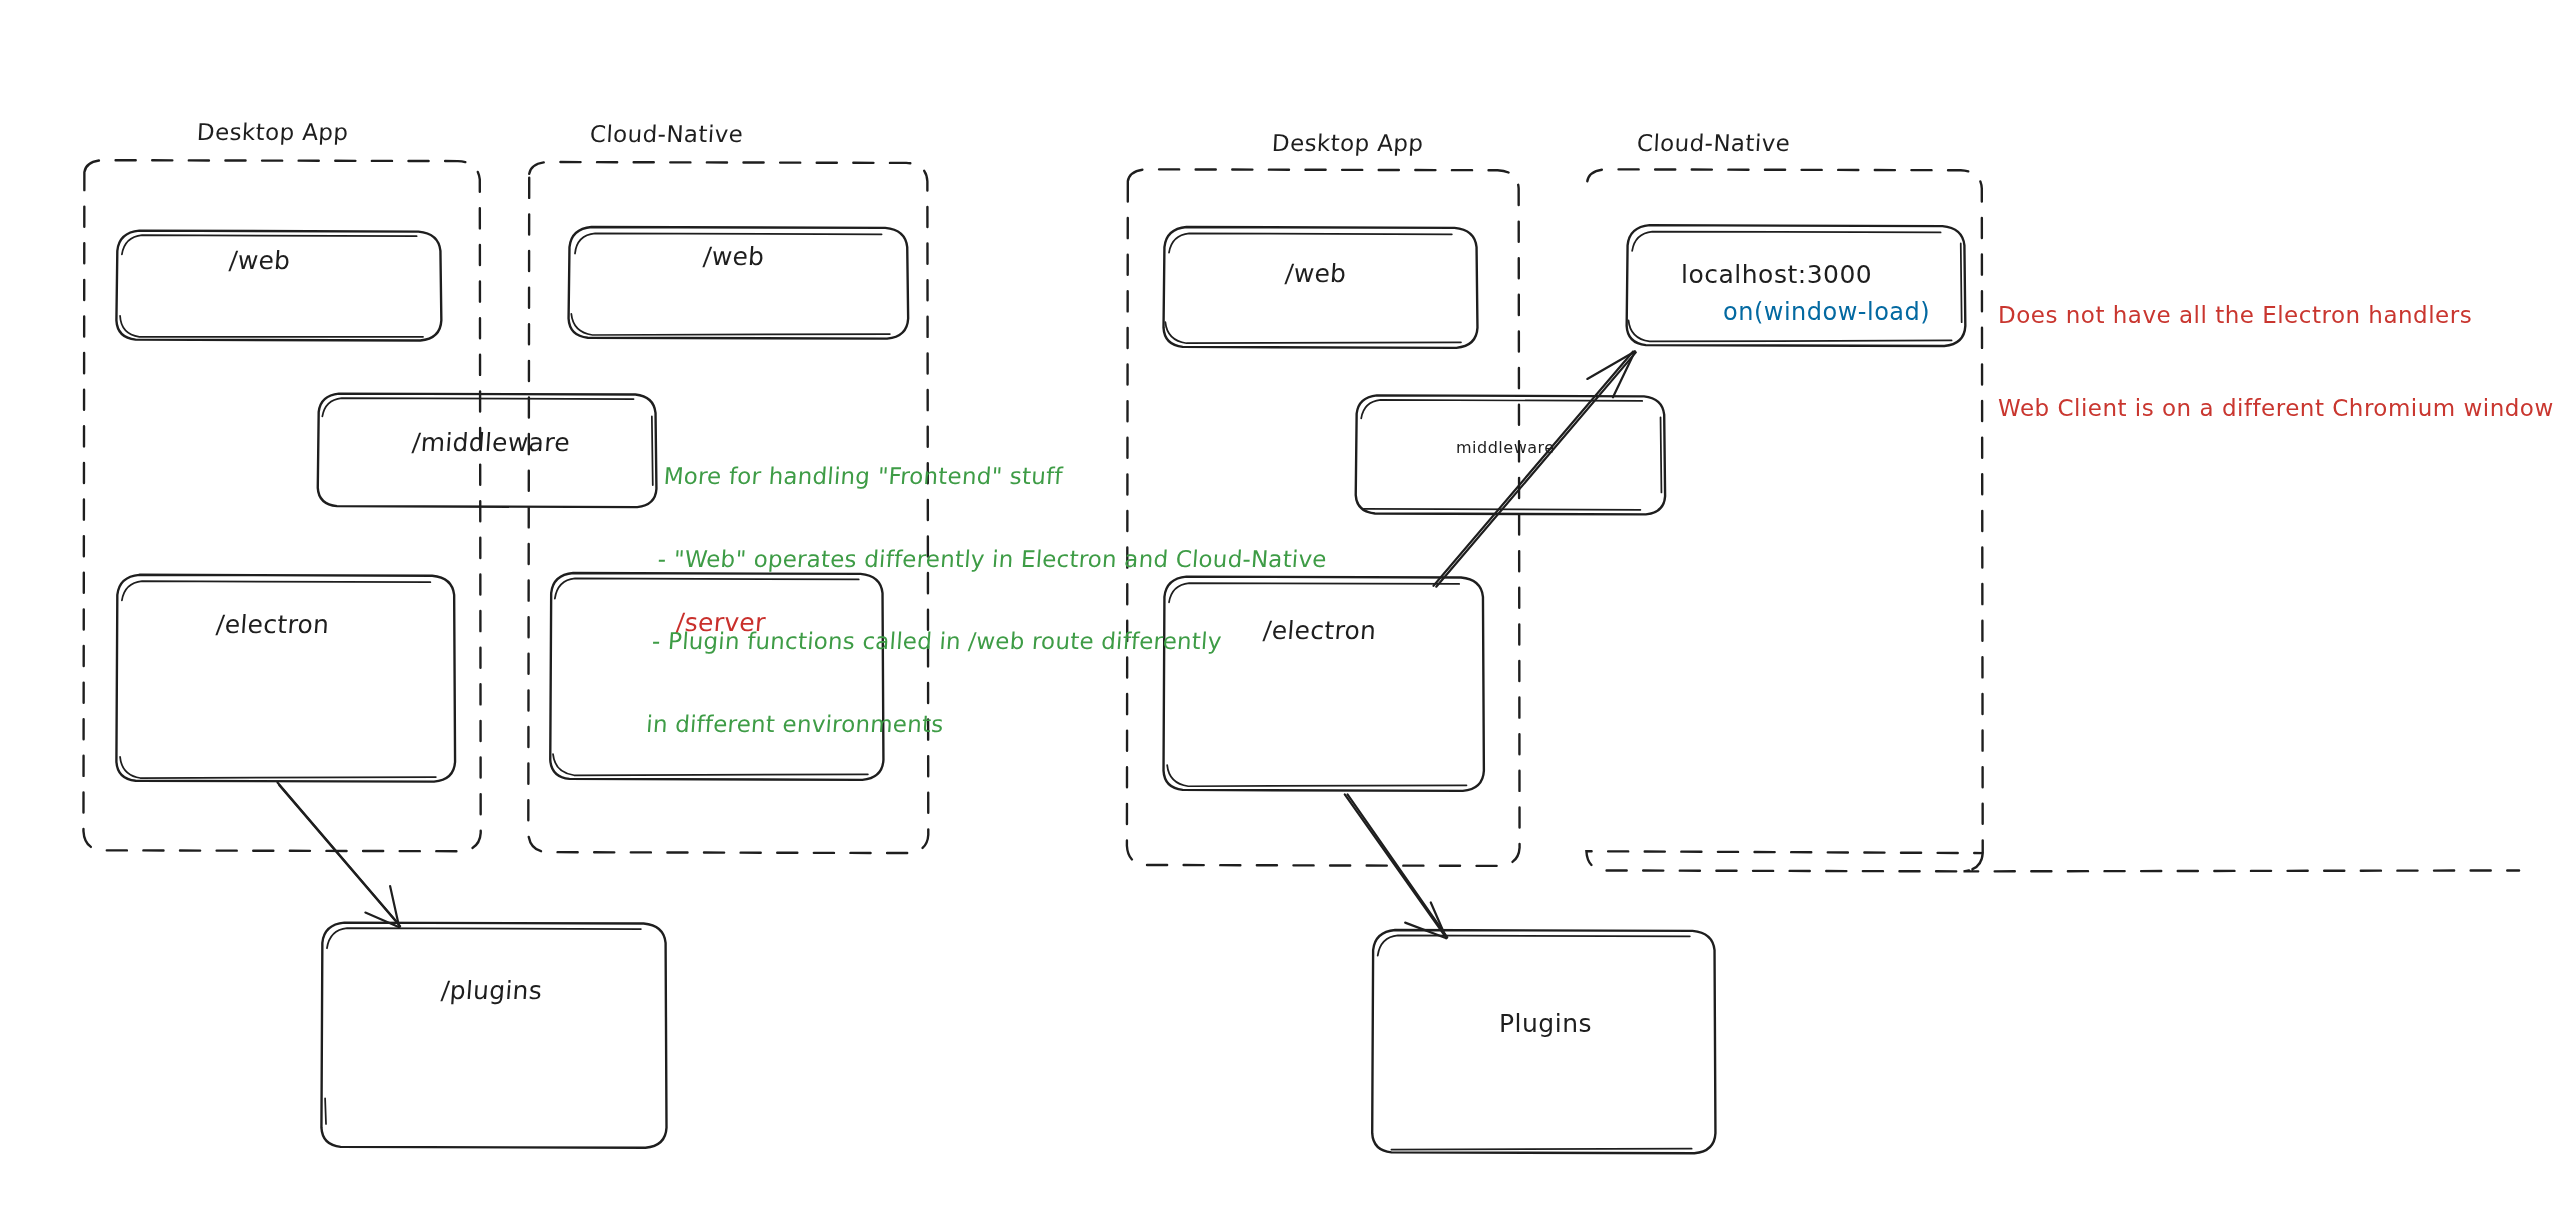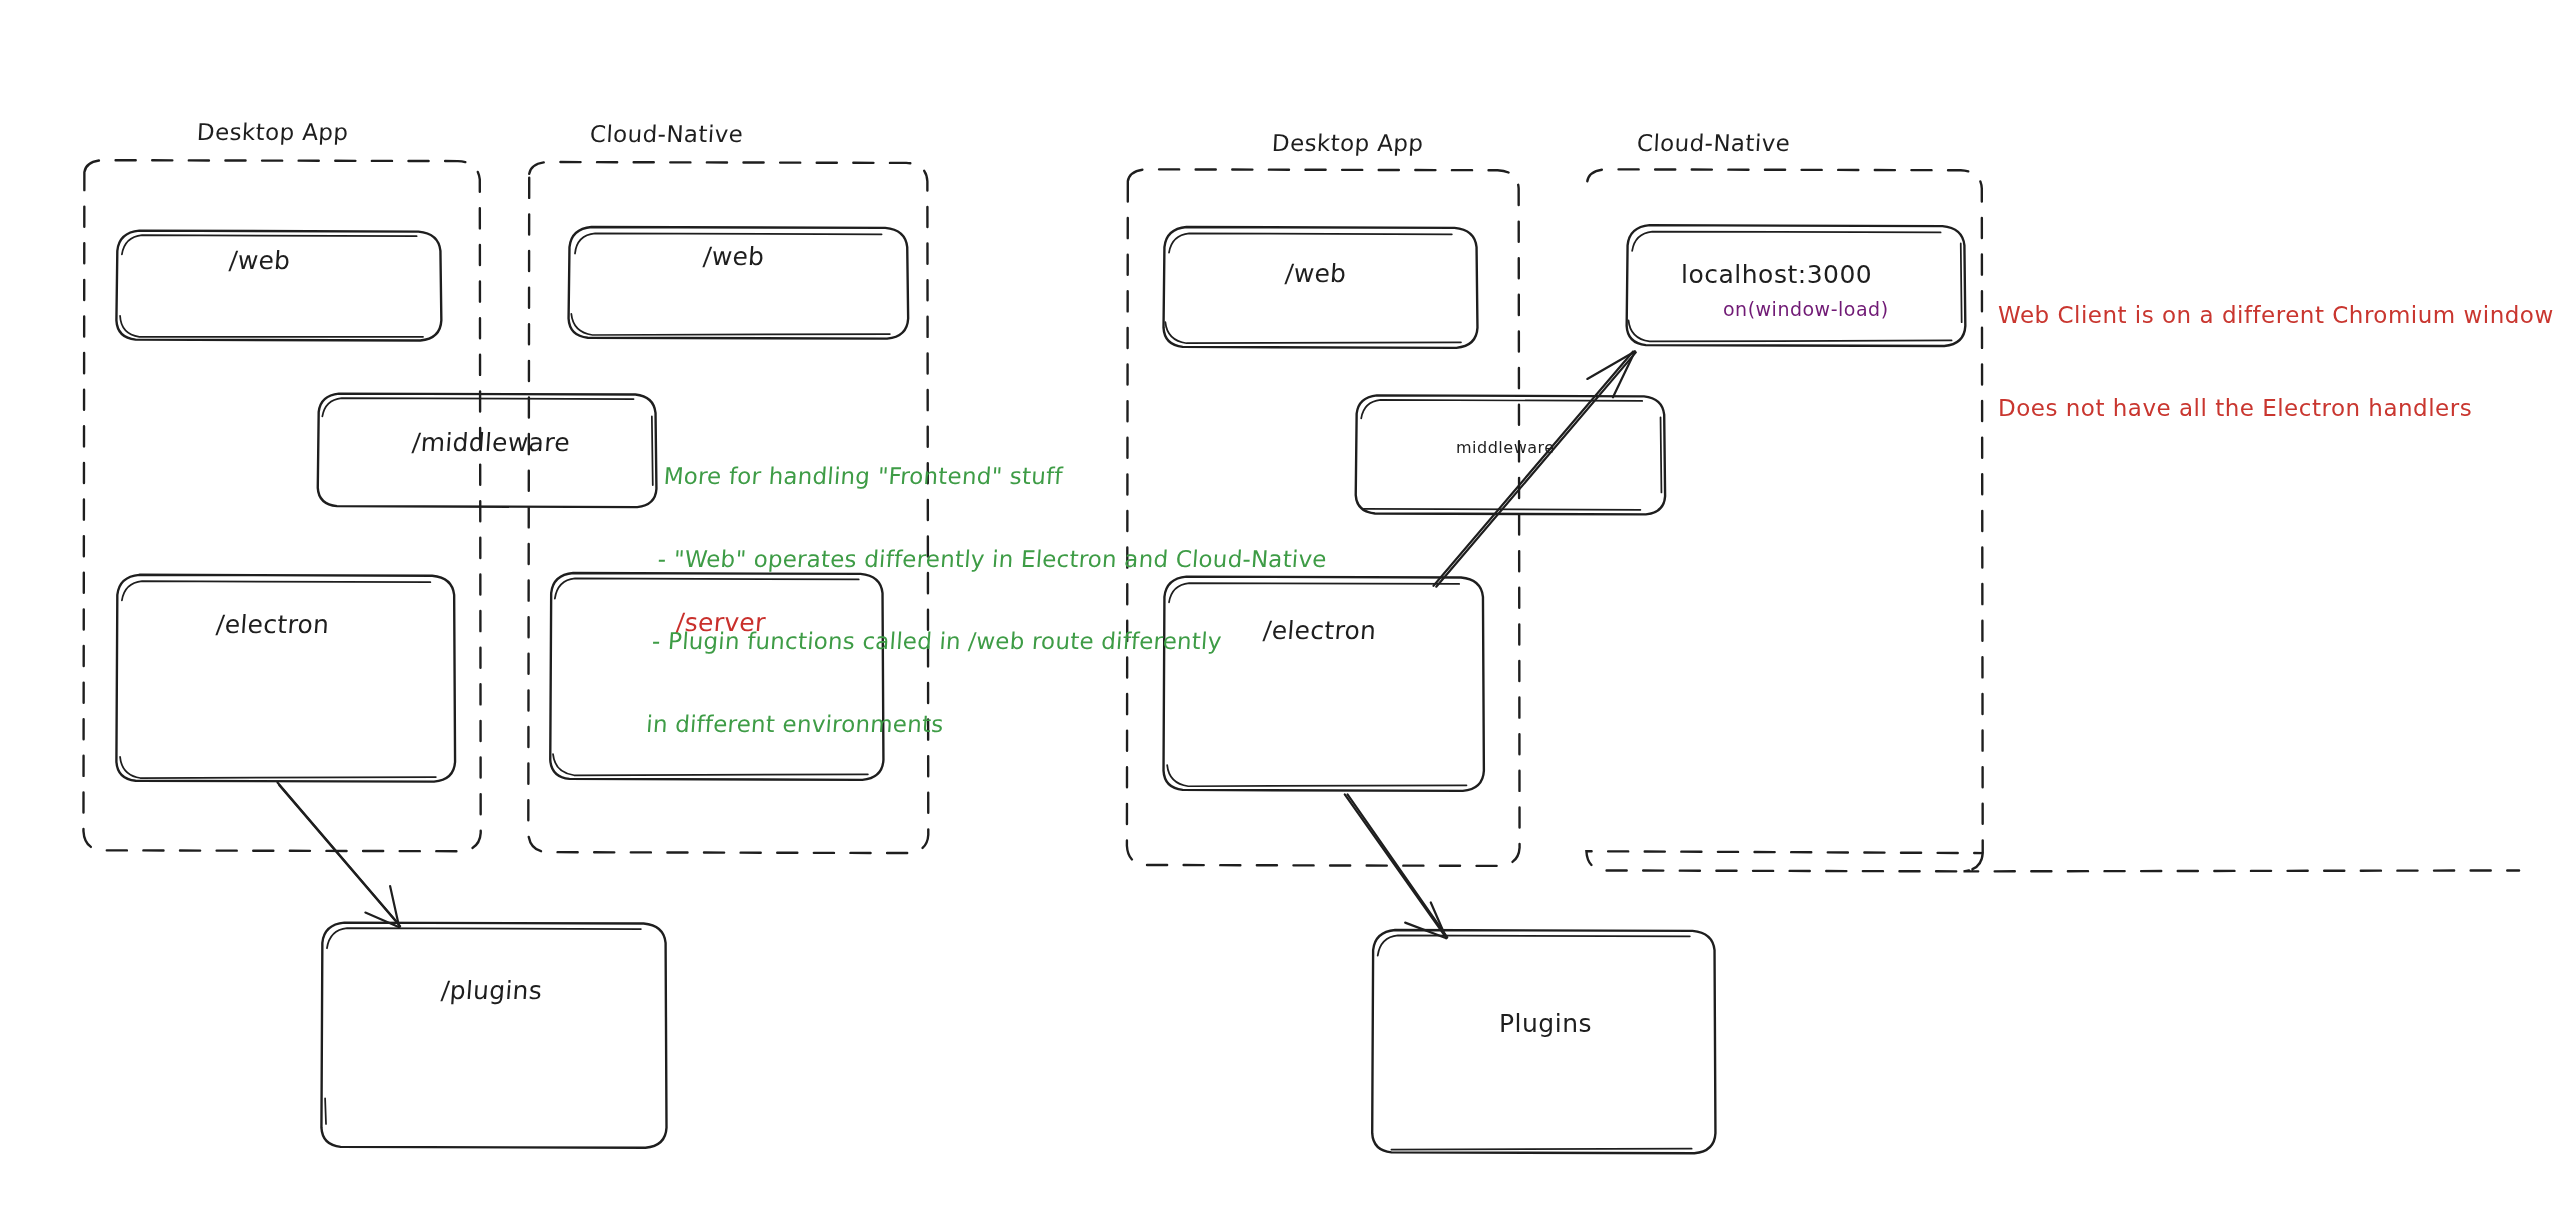--- a/index.html
+++ b/index.html
@@ -219,27 +219,27 @@
     <div>- Plugin functions called in /web route differently</div>
     <div>in different environments</div>
   </div>
 
   <div class="group-label" style="left:1272px; top:130px;">Desktop App</div>
   <div class="group-label" style="left:1637px; top:130px;">Cloud-Native</div>
 
   <div class="box-label" style="left:1285px; top:259px;">/web</div>
 
   <div class="box-label plain" style="left:1681px; top:260px;">localhost:3000</div>
-  <div class="box-label plain" style="left:1723px; top:298px; font-size:19px; color:#701a75;">on(window-load)</div>
+  <div class="box-label plain" style="left:1723px; top:298px; font-size:24px; color:#0369a1;">on(window-load)</div>
 
   <div class="box-label plain" style="left:1456px; top:438px; font-size:16px;">middleware</div>
 
   <div class="box-label" style="left:1263px; top:616px;">/electron</div>
 
   <div class="box-label plain" style="left:1499px; top:1009px;">Plugins</div>
 
   <div class="annotation red" style="left:1998px; top:238px; line-height:31px;">
+    <div>Does not have all the Electron handlers</div>
     <div>Web Client is on a different Chromium window</div>
-    <div>Does not have all the Electron handlers</div>
   </div>
 
 </div>
 
 
 </body></html>

